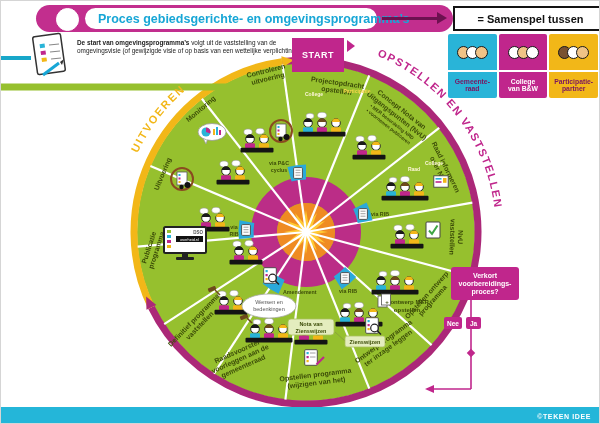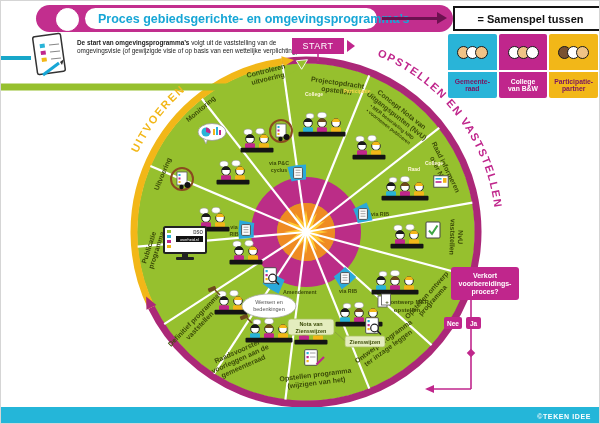--- a/index.html
+++ b/index.html
@@ -26,21 +26,21 @@
   .lh{width:13px;height:13px;border-radius:50%;border:1.3px solid #1a1a1a;margin:0 -2px;box-sizing:border-box}
   .lh1{background:#f0c386}.lh2{background:#fff}.lh3{background:#7a5230}
   .legend-label{border-top:2px solid #fff;flex:1;display:flex;flex-direction:column;align-items:center;justify-content:center;
                 font-size:6.8px;font-weight:bold;line-height:7.5px;text-align:center}
   .t-dark{color:#7a1560}.t-light{color:#fff}
 
   
   .note-text{position:absolute;left:76px;top:38px;width:280px;font-size:6.4px;color:#222;line-height:8px}
   .teal-dash{position:absolute;left:0;top:55px;width:30px;height:4px;background:#18a7c9}
   .note-icon{position:absolute;left:28px;top:30px}
-  .start{position:absolute;left:291px;top:37px;width:52px;height:16px;background:#c0268c;color:#fff;font-weight:normal;
+  .start{position:absolute;left:291px;top:37px;width:52px;height:34px;background:#c0268c;color:#fff;font-weight:bold;
          font-size:9px;display:flex;align-items:center;justify-content:center;letter-spacing:.5px}
   .start-tip{position:absolute;left:346px;top:39px;width:0;height:0;
              border-left:8px solid #c0268c;border-top:6px solid transparent;border-bottom:6px solid transparent}
 
   
   .footer{position:absolute;left:0;top:406px;width:600px;height:18px;background:#24b6d9;display:flex;align-items:center;
           justify-content:flex-end;padding-right:10px;box-sizing:border-box}
   .footer span{color:#fff;font-size:7px;font-weight:bold;letter-spacing:.6px}
 
   

